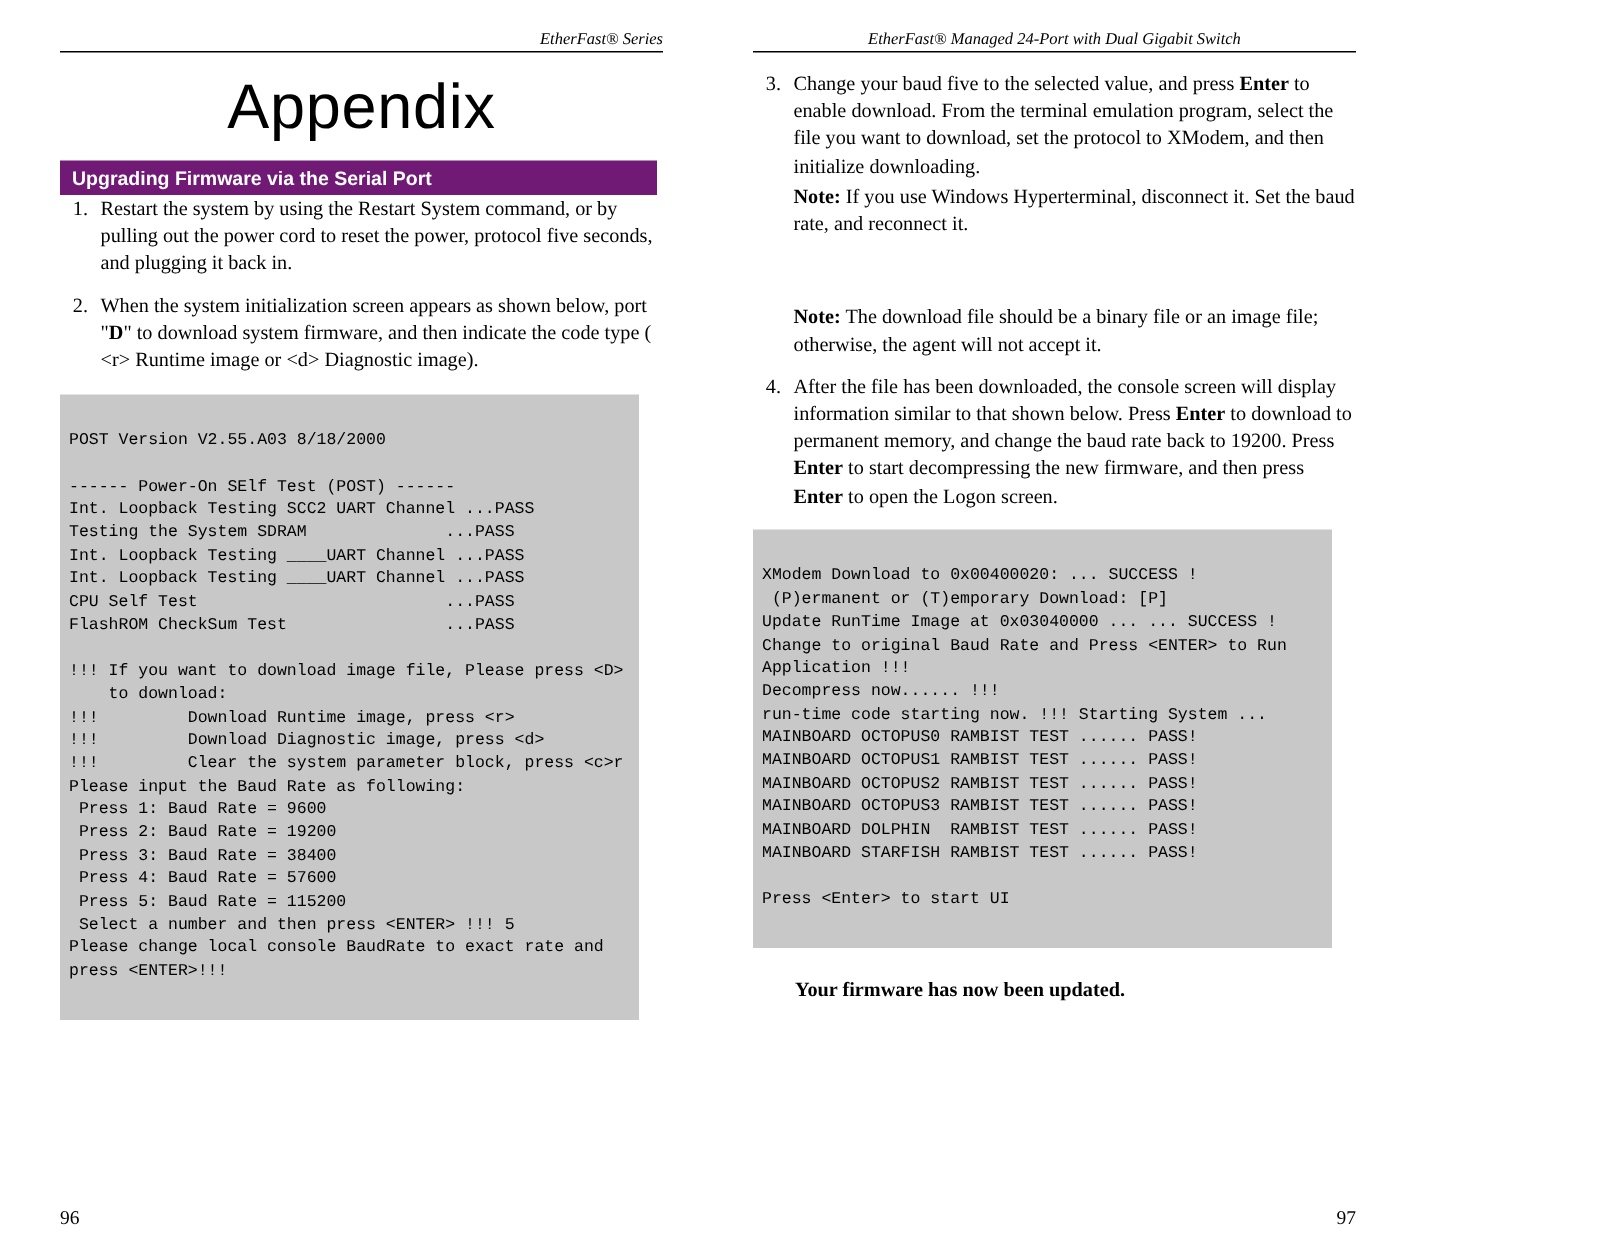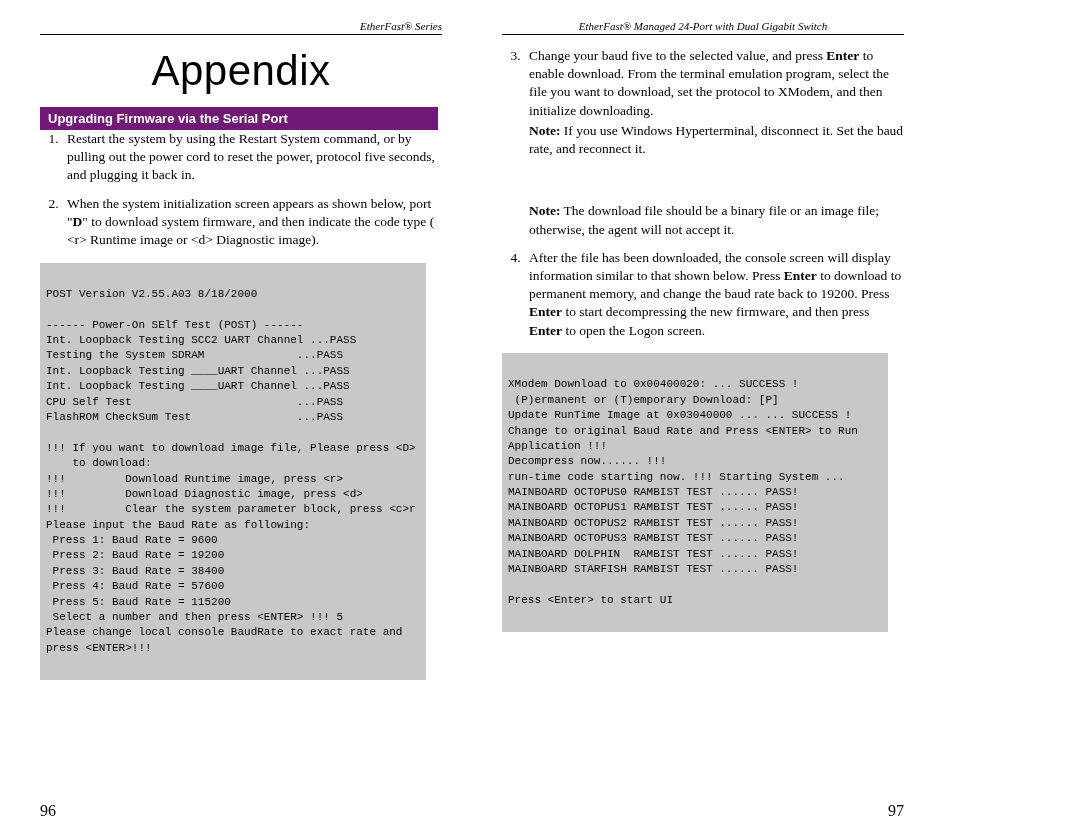--- a/index.html
+++ b/index.html
@@ -76,21 +76,21 @@
     font-size: 11px;
     line-height: 1.4;
     padding: 24px 6px;
     white-space: pre;
     margin: 8px 16px 12px 0;
     overflow: hidden;
   }
   .page-num {
     position: absolute;
     bottom: 14px;
-    font-size: 16px;
+    font-size: 13px;
   }
   .page-left .page-num { left: 40px; }
   .page-right .page-num { right: 40px; }
   .bold { font-weight: bold; }
   .final-bold {
     font-weight: bold;
     font-size: 13.5px;
     margin-top: 20px;
     margin-left: 28px;
   }
@@ -165,16 +165,17 @@
 Decompress now...... !!!
 run-time code starting now. !!! Starting System ...
 MAINBOARD OCTOPUS0 RAMBIST TEST ...... PASS!
 MAINBOARD OCTOPUS1 RAMBIST TEST ...... PASS!
 MAINBOARD OCTOPUS2 RAMBIST TEST ...... PASS!
 MAINBOARD OCTOPUS3 RAMBIST TEST ...... PASS!
 MAINBOARD DOLPHIN  RAMBIST TEST ...... PASS!
 MAINBOARD STARFISH RAMBIST TEST ...... PASS!
 
 Press &lt;Enter&gt; to start UI</div>
+    <div class="final-bold">Your firmware has now been updated.</div>
     <div class="page-num">97</div>
   </div>
 
 </div>
 
 </body></html>

